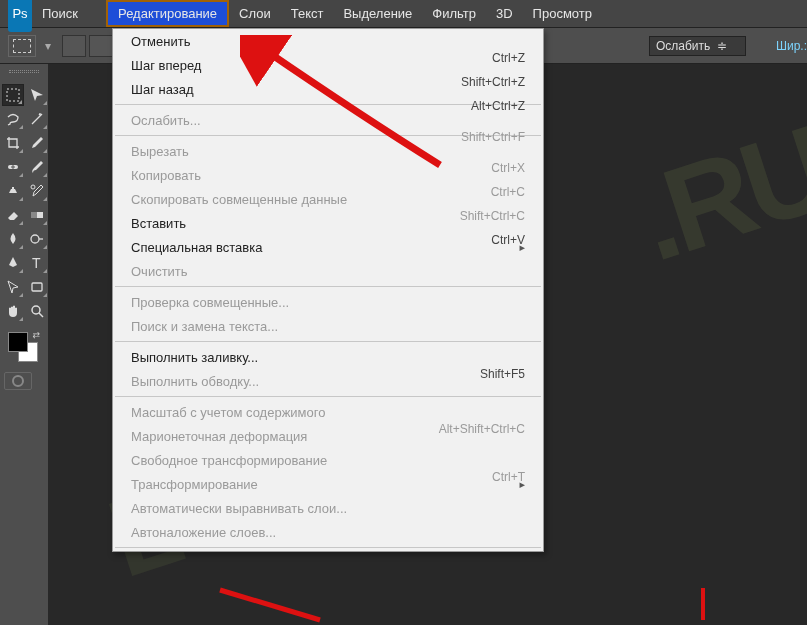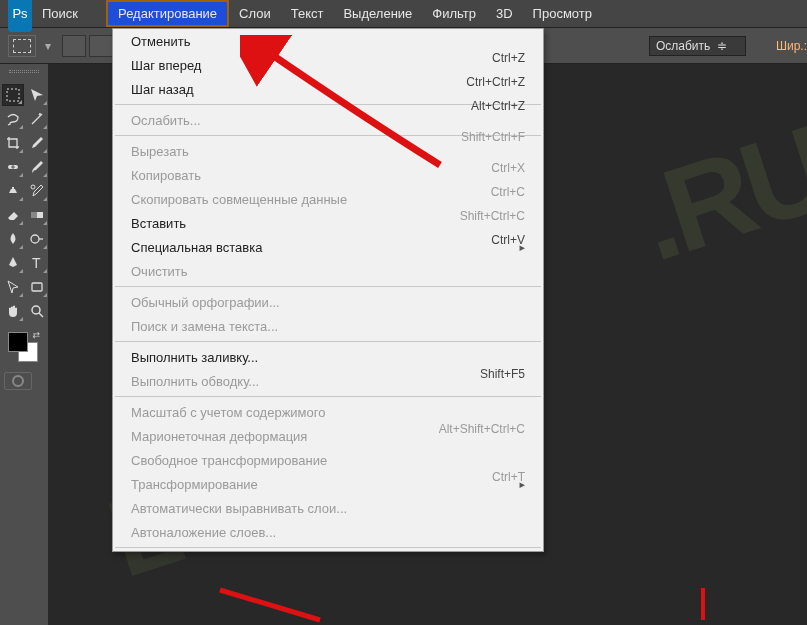--- a/index.html
+++ b/index.html
@@ -9,21 +9,21 @@
 .ps-logo { width:24px; height:36px; background:#0a77b5; color:#fff; font-weight:normal; font-size:13px; display:flex; align-items:center; justify-content:center; border-radius:3px; margin-right:0; }
 .menu-item { padding:4px 10px; cursor:default; }
 .menu-item.active { border:2px solid #a16207; background:#1d4ed8;margin-left:18px; }
 
 .optionsbar { background:#4e4e4e; height:36px; border-bottom:1px solid #222; display:flex; align-items:center; padding-left:8px; color:#ddd; font-size:12px; }
 .opt-icon { width:28px; height:22px; border:1px solid #666; margin-right:6px; display:flex; align-items:center; justify-content:center; }
 .opt-dashrect { width:18px; height:14px; border:1px dashed #ccc; }
 .opt-chev { width:12px; text-align:center; color:#aaa; }
 .opt-group { margin-left:8px; display:flex; gap:3px; }
 .opt-btn { width:24px; height:22px; border:1px solid #333; background:#555; }
-.opt-label { color:#fdba74; }
+.opt-label { color:#7dd3fc; }
 .opt-select { background:#3a3a3a; border:1px solid #222; color:#ddd; padding:2px 18px 2px 6px; position:relative; margin-left:6px; font-size:12px; }
 
 .workspace { display:flex; height:calc(100% - 64px); }
 .toolbar { width:48px; background:#4e4e4e; padding-top:6px; position:relative; }
 .tool-grip { height:10px; display:flex; justify-content:center; margin-bottom:4px; }
 .tool-grip span { width:30px; height:3px; border-top:1px dotted #888; border-bottom:1px dotted #888; }
 .tools-grid { display:grid; grid-template-columns:1fr 1fr; gap:2px; padding:0 2px; }
 .tool { width:22px; height:22px; display:flex; align-items:center; justify-content:center; color:#ddd; position:relative; }
 .tool.sel { background:#2a2a2a; border:1px solid #222; }
 .tool svg { width:16px; height:16px; }
@@ -237,21 +237,21 @@
   </div>
 </div>
 
 <div class="dropdown" id="dd">
     <div class="dd-row">
       <span class="dd-label">Отменить</span>
       <span class="dd-short">Ctrl+Z</span>
     </div>
     <div class="dd-row">
       <span class="dd-label">Шаг вперед</span>
-      <span class="dd-short">Ctrl+Ctrl+Z</span>
+      <span class="dd-short">Shift+Ctrl+Z</span>
     </div>
     <div class="dd-row">
       <span class="dd-label">Шаг назад</span>
       <span class="dd-short">Alt+Ctrl+Z</span>
     </div>
     <div class="dd-sep"></div>
     <div class="dd-row disabled">
       <span class="dd-label">Ослабить...</span>
       <span class="dd-short">Shift+Ctrl+F</span>
     </div>
@@ -274,21 +274,21 @@
     </div>
     <div class="dd-row">
       <span class="dd-label">Специальная вставка</span>
       <span class="dd-sub">▸</span>
     </div>
     <div class="dd-row disabled">
       <span class="dd-label">Очистить</span>
     </div>
     <div class="dd-sep"></div>
     <div class="dd-row disabled">
-      <span class="dd-label">Обычный орфографии...</span>
+      <span class="dd-label">Проверка совмещенные...</span>
     </div>
     <div class="dd-row disabled">
       <span class="dd-label">Поиск и замена текста...</span>
     </div>
     <div class="dd-sep"></div>
     <div class="dd-row">
       <span class="dd-label">Выполнить заливку...</span>
       <span class="dd-short">Shift+F5</span>
     </div>
     <div class="dd-row disabled">

